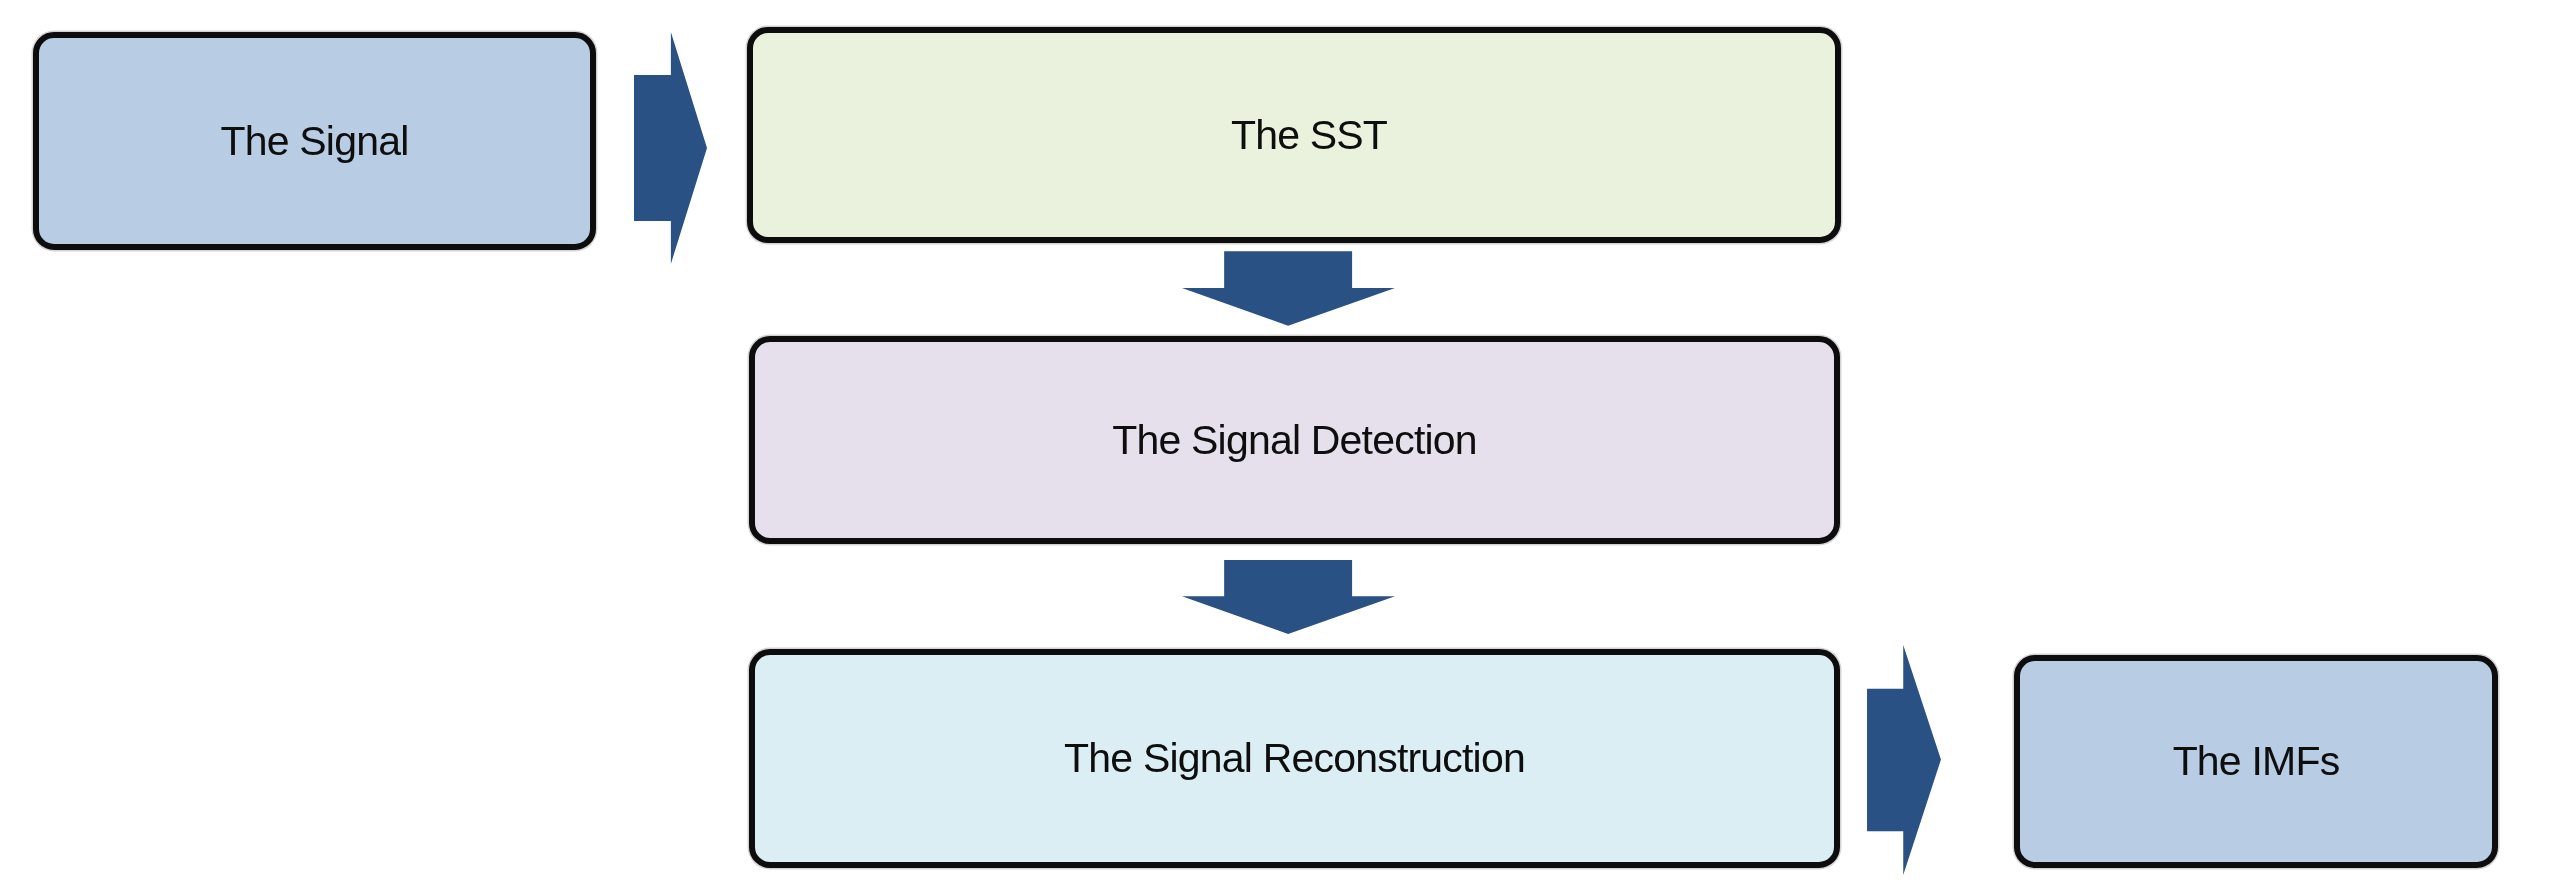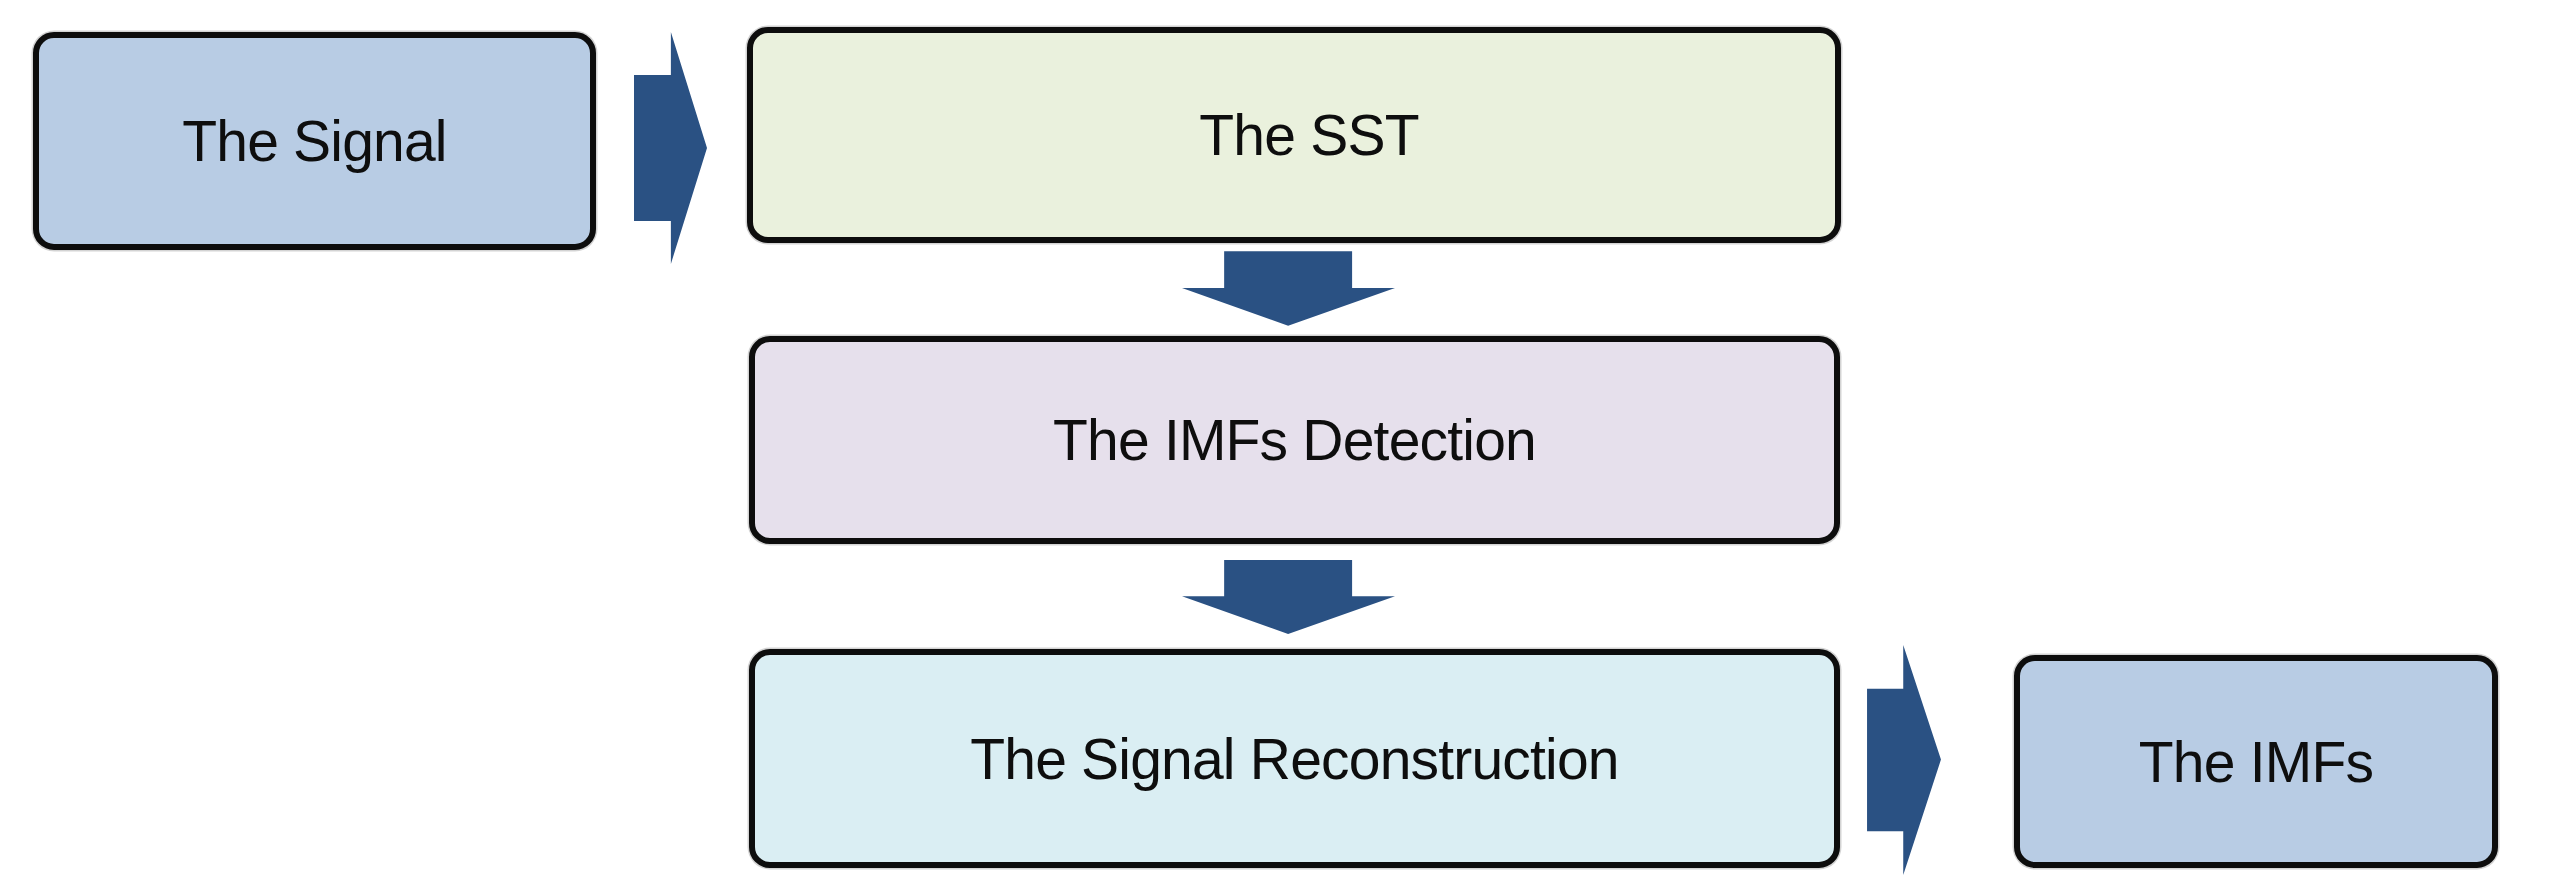--- a/index.html
+++ b/index.html
@@ -19,21 +19,21 @@
     box-sizing: border-box;
     border: 6.8px solid #0d0d0d;
     border-radius: 21px;
     display: flex;
     align-items: center;
     justify-content: center;
     box-shadow: 0 0 0 1.5px rgba(128,128,128,0.35);
     background: #ffffff;
   }
   .node .label {
-    font-size: 57px;
+    font-size: 41px;
     letter-spacing: -0.8px;
     color: #0e0e0e;
     white-space: nowrap;
     text-align: center;
   }
   .arrow {
     position: absolute;
     display: block;
   }
 </style>
@@ -52,21 +52,21 @@
 
   <div class="node" style="left: 747px; top: 27px; width: 1094px; height: 216px; background-color: rgb(234, 241, 221); border-color: rgb(13, 13, 13); padding-left: 30px;">
     <span class="label">The SST</span>
   </div>
 
   <svg class="arrow" style="left:1182px; top:251px;" width="213" height="75" viewBox="0 0 283 99">
     <polygon points="56,0 226,0 226,49 283,49 141,99 0,49 56,49" fill="#2a5183"></polygon>
   </svg>
 
   <div class="node" style="left: 749px; top: 336px; width: 1091px; height: 208px; background-color: rgb(230, 224, 236); border-color: rgb(13, 13, 13);">
-    <span class="label">The IMFs Detection</span>
+    <span class="label">The Signal Detection</span>
   </div>
 
   <svg class="arrow" style="left:1182px; top:560px;" width="213" height="74" viewBox="0 0 283 98">
     <polygon points="56,0 226,0 226,48 283,48 141,98 0,48 56,48" fill="#2a5183"></polygon>
   </svg>
 
   <div class="node" style="left: 749px; top: 649px; width: 1091px; height: 219px; background-color: rgb(218, 238, 243); border-color: rgb(13, 13, 13); align-items: center;">
     <span class="label">The Signal Reconstruction</span>
   </div>
 

